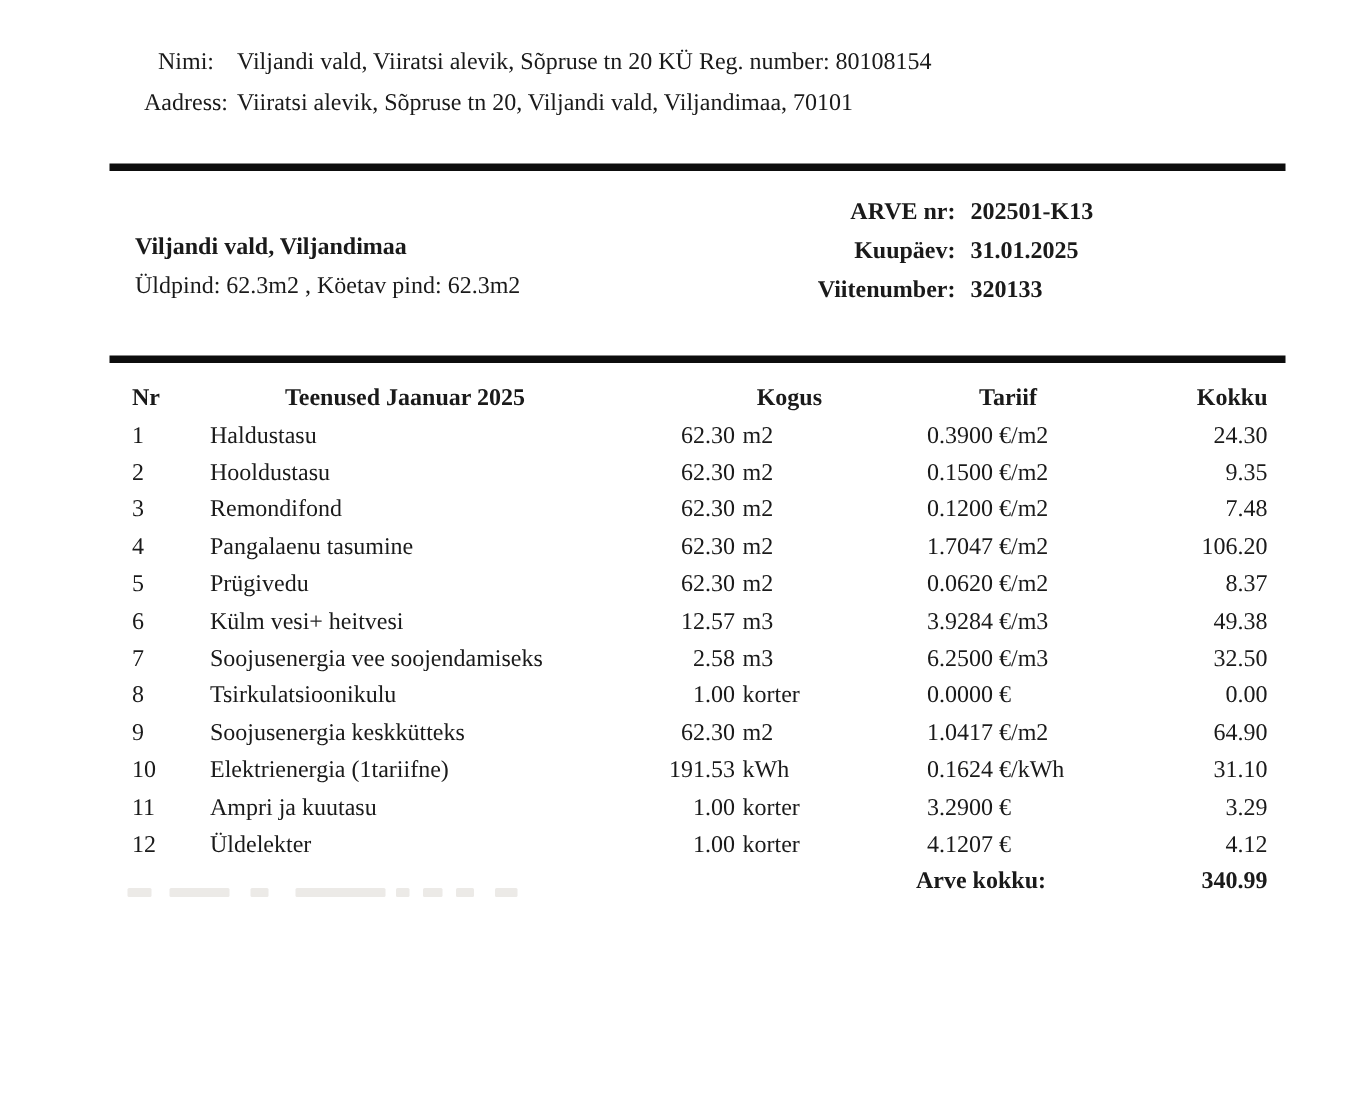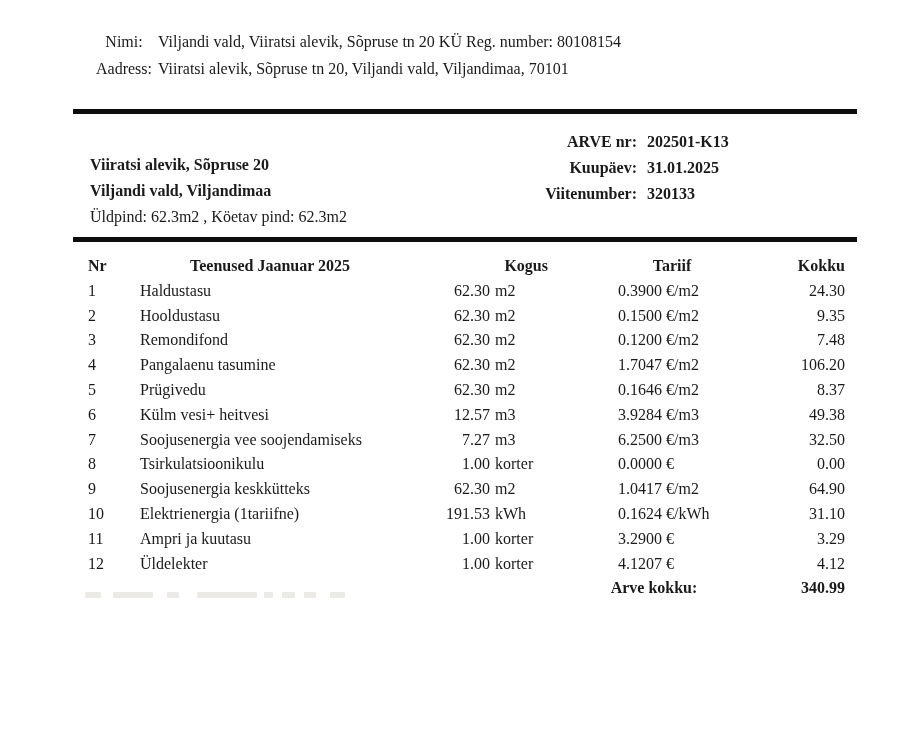--- a/index.html
+++ b/index.html
@@ -85,21 +85,20 @@
     </div>
     <div class="addr-row">
       <span class="addr-label">Aadress:</span>
       <span>Viiratsi alevik, Sõpruse tn 20, Viljandi vald, Viljandimaa, 70101</span>
     </div>
   </div>
 
   <div class="rule rule-1"></div>
 
   <div class="header-left">
-    <div class="hl-bold">Viiratsi alevik, Sõpruse 20</div>
     <div class="hl-bold">Viljandi vald, Viljandimaa</div>
     <div>Üldpind: 62.3m2 , Köetav pind: 62.3m2</div>
   </div>
 
   <div class="header-right">
     <div class="meta-row">
       <span class="meta-label">ARVE nr:</span>
       <span class="meta-value">202501-K13</span>
     </div>
     <div class="meta-row">
@@ -168,40 +167,40 @@
       <span class="c-total">106.20</span>
     </div>
 
     <div class="trow">
       <span class="c-nr">5</span>
       <span class="c-service">Prügivedu</span>
       <span class="c-qty">
           <span class="qty-num">62.30</span>
           <span class="qty-unit">m2</span>
         </span>
-      <span class="c-tariff">0.1646 €/m2</span>
+      <span class="c-tariff">0.0620 €/m2</span>
       <span class="c-total">8.37</span>
     </div>
 
     <div class="trow">
       <span class="c-nr">6</span>
       <span class="c-service">Külm vesi+ heitvesi</span>
       <span class="c-qty">
           <span class="qty-num">12.57</span>
           <span class="qty-unit">m3</span>
         </span>
       <span class="c-tariff">3.9284 €/m3</span>
       <span class="c-total">49.38</span>
     </div>
 
     <div class="trow">
       <span class="c-nr">7</span>
       <span class="c-service">Soojusenergia vee soojendamiseks</span>
       <span class="c-qty">
-          <span class="qty-num">7.27</span>
+          <span class="qty-num">2.58</span>
           <span class="qty-unit">m3</span>
         </span>
       <span class="c-tariff">6.2500 €/m3</span>
       <span class="c-total">32.50</span>
     </div>
 
     <div class="trow">
       <span class="c-nr">8</span>
       <span class="c-service">Tsirkulatsioonikulu</span>
       <span class="c-qty">

